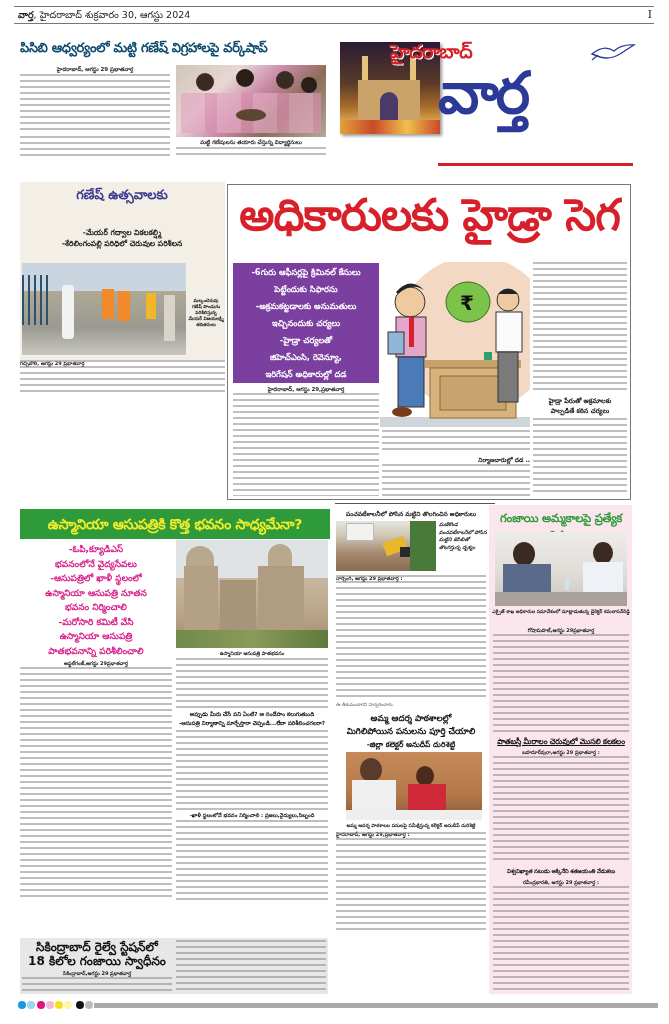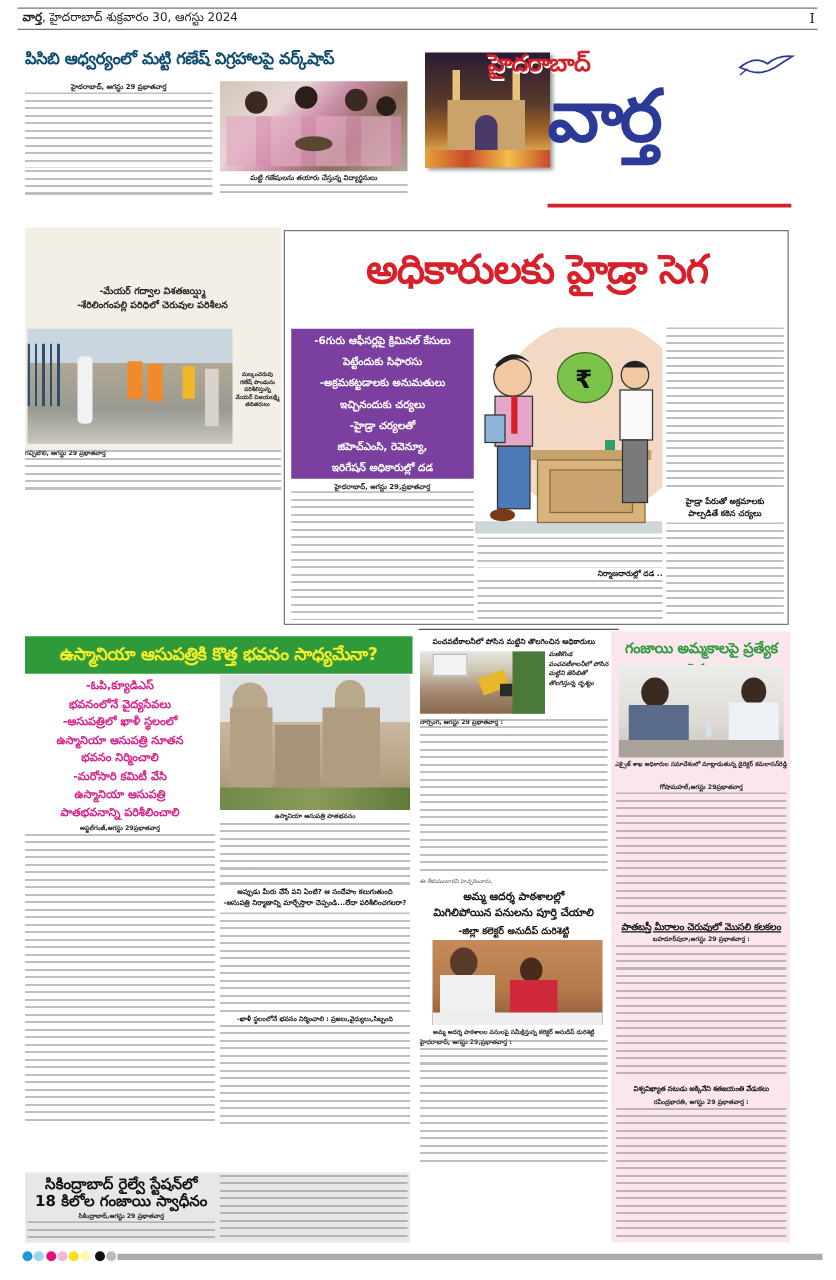--- a/index.html
+++ b/index.html
@@ -64,39 +64,40 @@
   <svg width="46" height="20" viewBox="0 0 46 20">
       <path d="M2 12 Q14 2 24 9 Q32 2 44 3 Q36 8 30 12 Q20 18 10 15 Z" fill="#fff" stroke="#2b3a97" stroke-width="1.4"></path>
       <path d="M8 13 L2 18" stroke="#2b3a97" stroke-width="1.2"></path>
     </svg>
 </div>
 <div class="abs mast-main">వార్త</div>
 <div class="abs mast-rule"></div>
 
 <div class="abs" style="left:20px;top:182px;width:205px;height:178px;background:#f3efe7;"></div>
 <div class="abs" style="left:22px;top:186px;width:200px;font-size:13px;line-height:17px;color:#3d3a8f;font-weight:bold;text-align:center;">
+  <div>గణేష్ ఉత్సవాలకు</div>
 </div>
 <div class="abs" style="left:22px;top:227px;width:200px;font-size:7.5px;line-height:11px;font-weight:bold;text-align:center;color:#222;">
-  <div>-మేయర్ గద్వాల విశతజయ్ష్మి</div>
+  <div>-మేయర్ గద్వాల వికలకల్ష్మి</div>
   <div>-శేరిలింగంపల్లి పరిధిలో చెరువుల పరిశీలన</div>
 </div>
 <div class="photo" style="left:22px;top:263px;width:164px;height:92px;background:linear-gradient(180deg,#c9d6e0 0%,#c9d6e0 30%,#b0a894 30%,#9a9a92 70%,#c8c6c0 100%);">
   <div style="position:absolute;left:0;top:12px;width:30px;height:50px;background:repeating-linear-gradient(90deg,#2f4f6f 0 2px,transparent 2px 6px);"></div>
   <div style="position:absolute;left:40px;top:22px;width:12px;height:54px;background:#f2f2f2;border-radius:4px;"></div>
   <div style="position:absolute;left:80px;top:26px;width:12px;height:30px;background:#f08a2a;"></div>
   <div style="position:absolute;left:96px;top:28px;width:12px;height:30px;background:#f08a2a;"></div>
   <div style="position:absolute;left:124px;top:30px;width:10px;height:26px;background:#f2b62a;"></div>
   <div style="position:absolute;left:142px;top:32px;width:11px;height:46px;background:#d8d4cc;"></div>
 </div>
 <div class="abs" style="left:188px;top:298px;width:36px;font-size:4.6px;line-height:6px;text-align:center;color:#222;font-weight:bold;">మల్కంచెరువు గణేష్ పాండును పరిశీలిస్తున్న మేయర్ విజయలక్ష్మి తదితరులు</div>
 <div class="abs dateline" style="left:20px;top:360px;width:80px;text-align:left;font-size:5px;">గచ్చిబౌలి, ఆగస్టు 29 ప్రభాతవార్త</div>
 <div class="abs lines" style="left:20px;top:360px;width:205px;height:36px;"></div>
 
 <div class="abs boxrule" style="left:227px;top:184px;width:404px;height:316px;border-color:#777;"></div>
-<div class="abs" style="left:232px;top:188px;width:395px;font-size:32px;line-height:54px;color:#d7202a;font-weight:bold;text-align:center;letter-spacing:-1px;">అధికారులకు హైడ్రా సెగ</div>
+<div class="abs" style="left:232px;top:188px;width:395px;font-size:44px;line-height:54px;color:#d7202a;font-weight:bold;text-align:center;letter-spacing:-1px;">అధికారులకు హైడ్రా సెగ</div>
 <div class="abs" style="left:233px;top:263px;width:146px;height:120px;background:#7b3fa0;color:#fff;font-size:8.3px;line-height:17px;font-weight:bold;text-align:center;padding-top:1px;">
   <div>-6గురు ఆఫీసర్లపై క్రిమినల్ కేసులు</div>
   <div>పెట్టేందుకు సిఫారసు</div>
   <div>-అక్రమకట్టడాలకు అనుమతులు</div>
   <div>ఇచ్చినందుకు చర్యలు</div>
   <div>-హైడ్రా చర్యలతో</div>
   <div>జిహెచ్ఎంసి, రెవెన్యూ,</div>
   <div>ఇరిగేషన్ అధికారుల్లో దడ</div>
 </div>
 <div class="abs dateline" style="left:233px;top:386px;width:146px;">హైదరాబాద్, ఆగస్టు 29,ప్రభాతవార్త</div>

